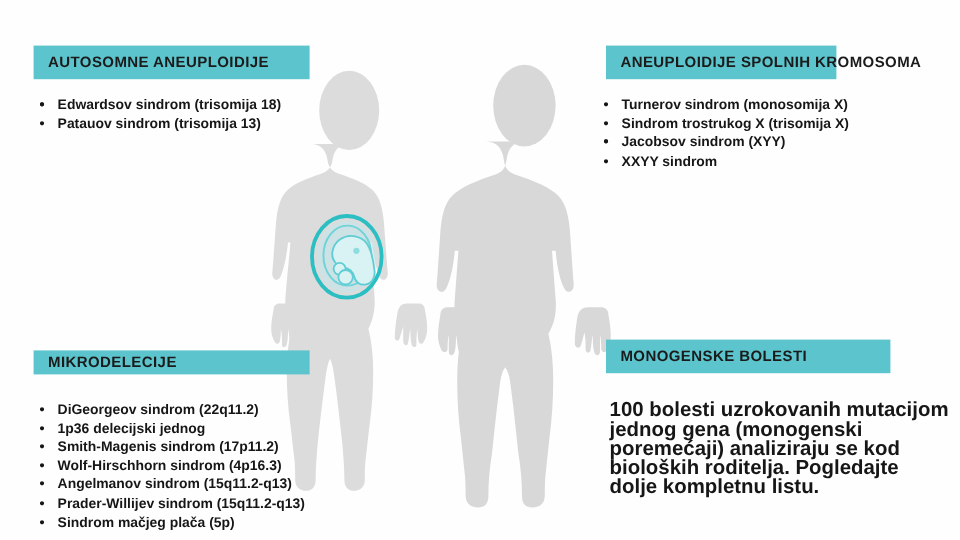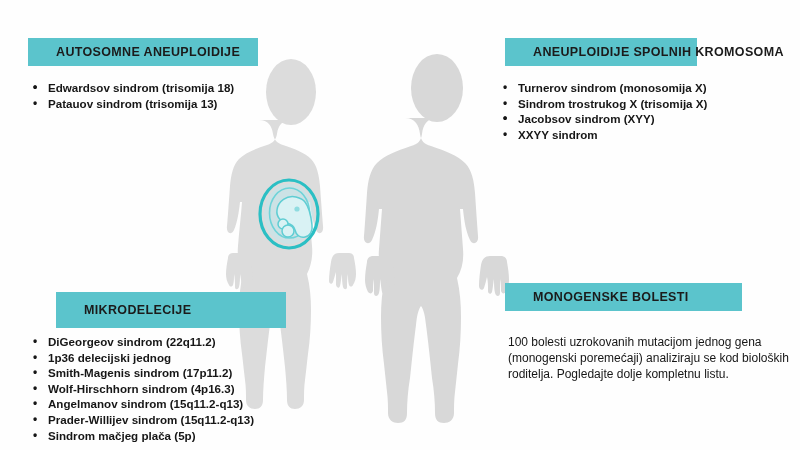--- a/index.html
+++ b/index.html
@@ -16,25 +16,25 @@
   
   .bar{
     position:absolute;
     background:#5BC4CC;
     display:flex;align-items:center;
     box-sizing:border-box;
   }
   .bar-label{
     font-size:12.5px;font-weight:bold;color:#1B1B1B;
     letter-spacing:.35px;white-space:nowrap;
-    padding-left:28px;
+    padding-left:12px;
   }
   #bar-autosomal{left:28px;top:38px;width:230px;height:28px;}
   #bar-sex{left:505px;top:38px;width:192px;height:28px;}
-  #bar-micro{left:28px;top:292px;width:230px;height:36px;margin-left:28px;}
+  #bar-micro{left:28px;top:292px;width:230px;height:20px;}
   #bar-mono{left:505px;top:283px;width:237px;height:28px;}
 
   
   .panel{position:absolute;box-sizing:border-box;}
   ul.items{list-style:none;margin:0;padding:0;}
   ul.items li{
     position:relative;
     padding-left:20px;
     font-size:11.6px;font-weight:bold;color:#161616;
     line-height:15.6px;
@@ -43,21 +43,21 @@
   ul.items li .bullet{
     position:absolute;left:5px;top:0;
     font-size:12px;line-height:15.6px;color:#161616;
   }
   #panel-autosomal{left:28px;top:80px;width:250px;}
   #panel-sex{left:498px;top:80px;width:280px;}
   #panel-micro{left:28px;top:334px;width:250px;}
   #panel-mono{left:508px;top:334px;width:285px;}
 
   .paragraph{
-    font-size:12px;font-weight:normal;color:#161616;
+    font-size:17px;font-weight:bold;color:#161616;
     line-height:16px;margin:0;
   }
 
   
   .embryo{position:absolute;left:258px;top:178px;width:62px;height:72px;}
 </style>
 </head>
 <body>
 
 <div class="canvas">

